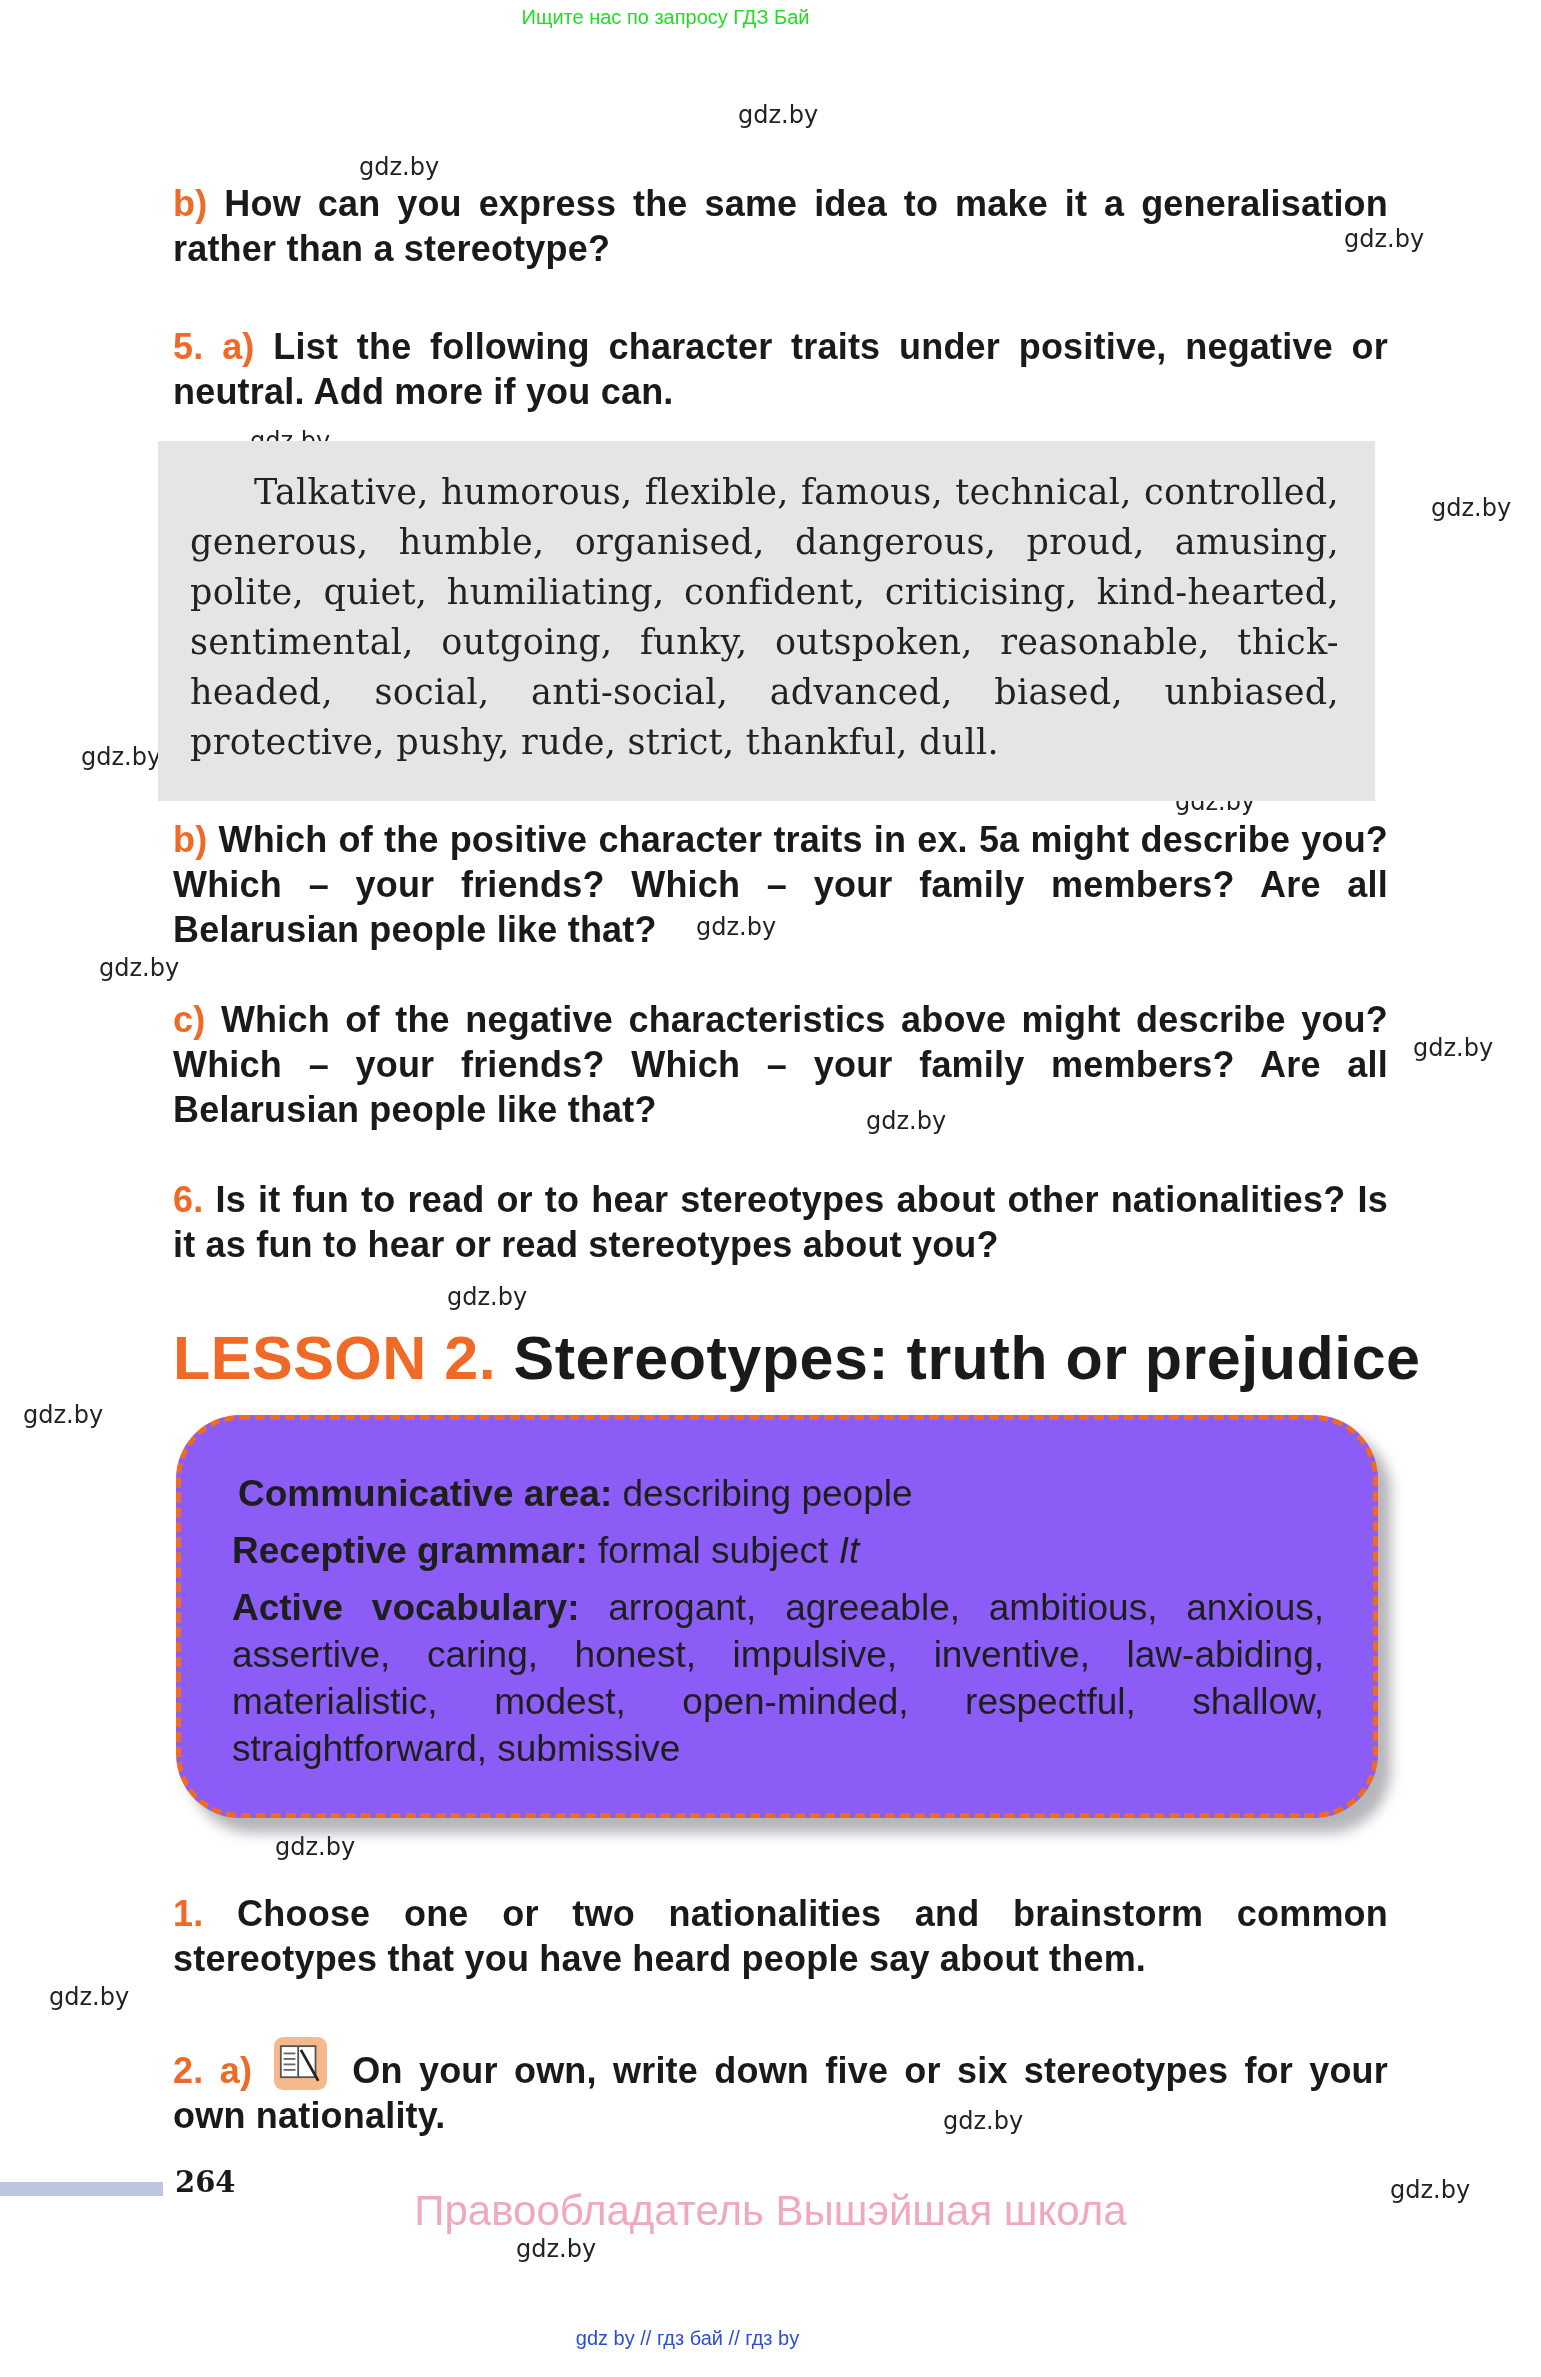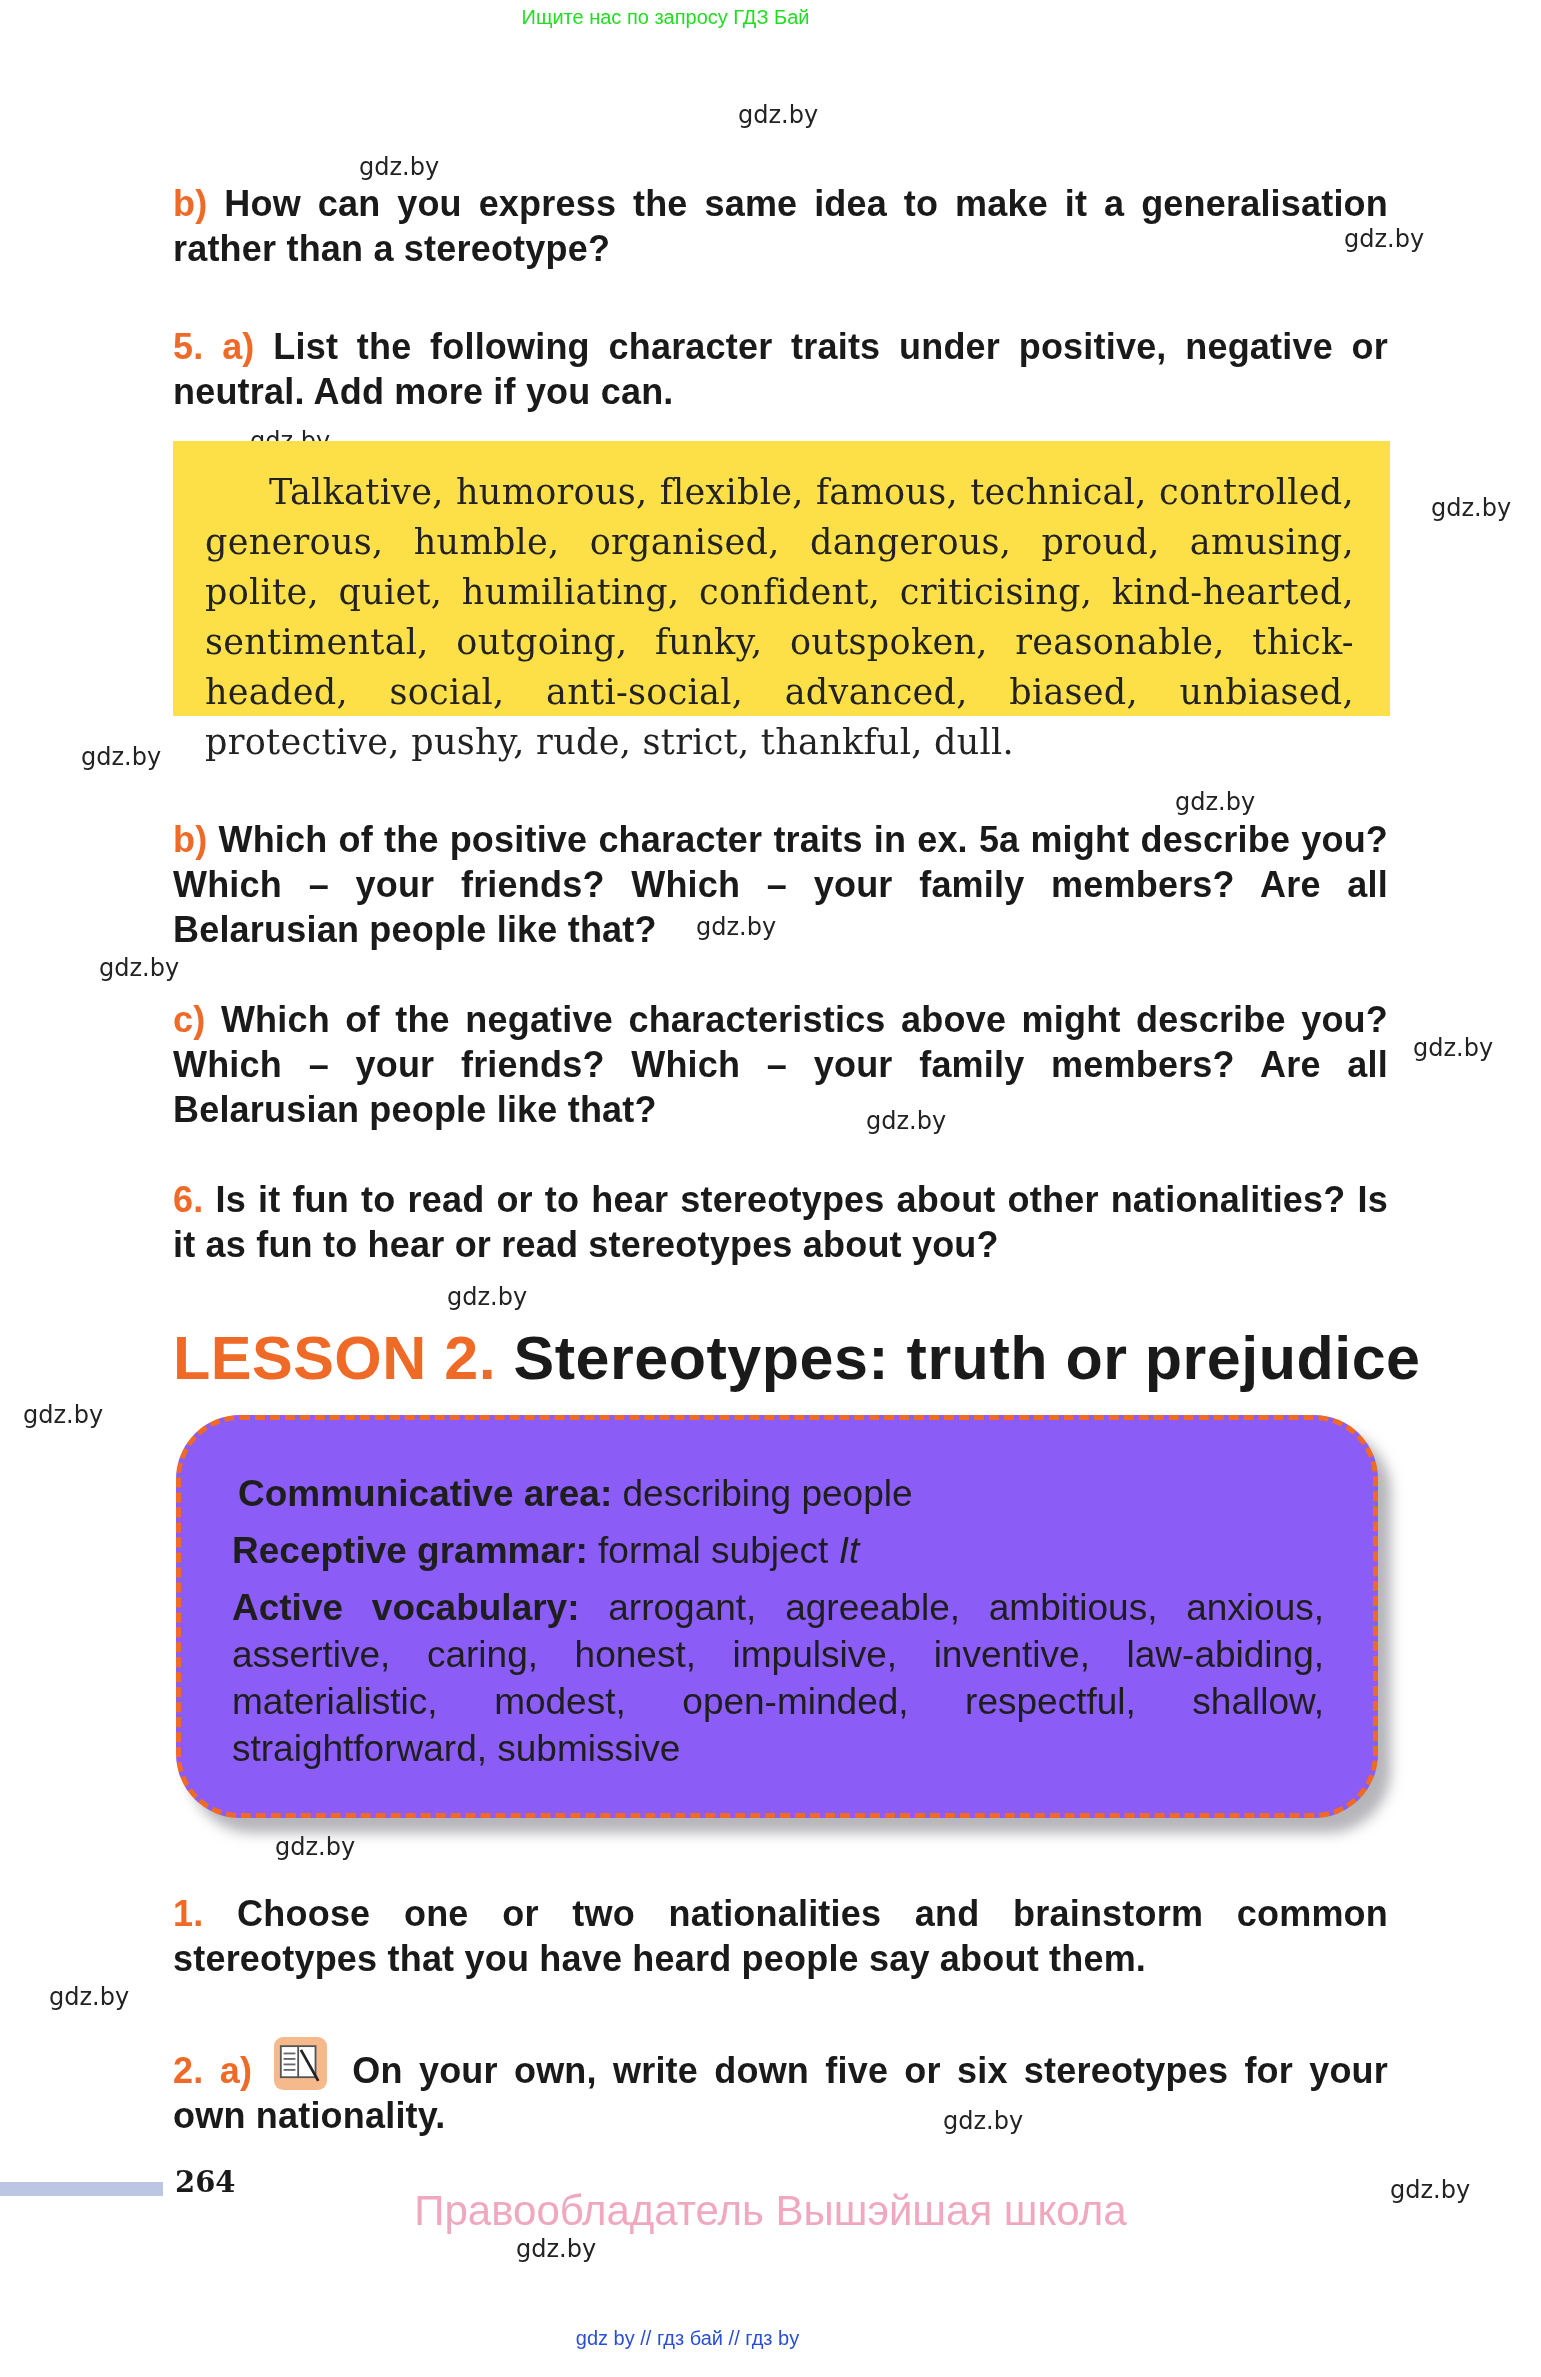--- a/index.html
+++ b/index.html
@@ -3,21 +3,21 @@
 <meta charset="utf-8">
 <style>
   html, body { margin: 0; padding: 0; background: #ffffff; }
   body { width: 1541px; height: 2377px; position: relative; overflow: hidden;
          font-family: "Liberation Sans", sans-serif; color: #1a1a1a; }
   .abs { position: absolute; }
   .top-banner { left: 0; width: 1331px; top: 5.5px; text-align: center; font-size: 20px; color: #22dd22; }
   .wm { font-family: "DejaVu Sans", sans-serif; font-size: 24px; color: #222; white-space: nowrap; }
   .q { left: 173px; width: 1215px; font-weight: bold; font-size: 36px; line-height: 45px; text-align: justify; letter-spacing: 0.2px; }
   .num { color: #ef6a26; }
-  .traits-box { left: 173px; top: 441px; width: 1217px; height: 275px; background: #fde047; }
+  .traits-box { left: 158px; top: 441px; width: 1217px; height: 360px; background: #e5e5e5; }
   .traits-text { position: absolute; left: 32px; top: 26px; width: 1149px; font-family: "DejaVu Serif", serif;
                  font-size: 35px; line-height: 50px; text-align: justify; color: #222; letter-spacing: 0.3px; }
   .traits-text span.first { padding-left: 64px; }
   .lesson-title { left: 173px; top: 1323px; font-size: 61px; font-weight: bold; white-space: nowrap; letter-spacing: 0.5px; }
   .lesson-title .lesson-num { color: #ef6a26; }
   .lesson-box { left: 176px; top: 1415px; width: 1202px; height: 403px; background: #8b5cf6;
                 border: 5.5px dashed #ef6a26; border-radius: 64px; box-sizing: border-box;
                 box-shadow: 13px 14.7px 13px rgba(120,120,130,0.55); }
   .lb-line { position: absolute; left: 57px; font-size: 37px; line-height: 47px; color: #1e1e1e; }
   .lb-line b { font-weight: bold; }

